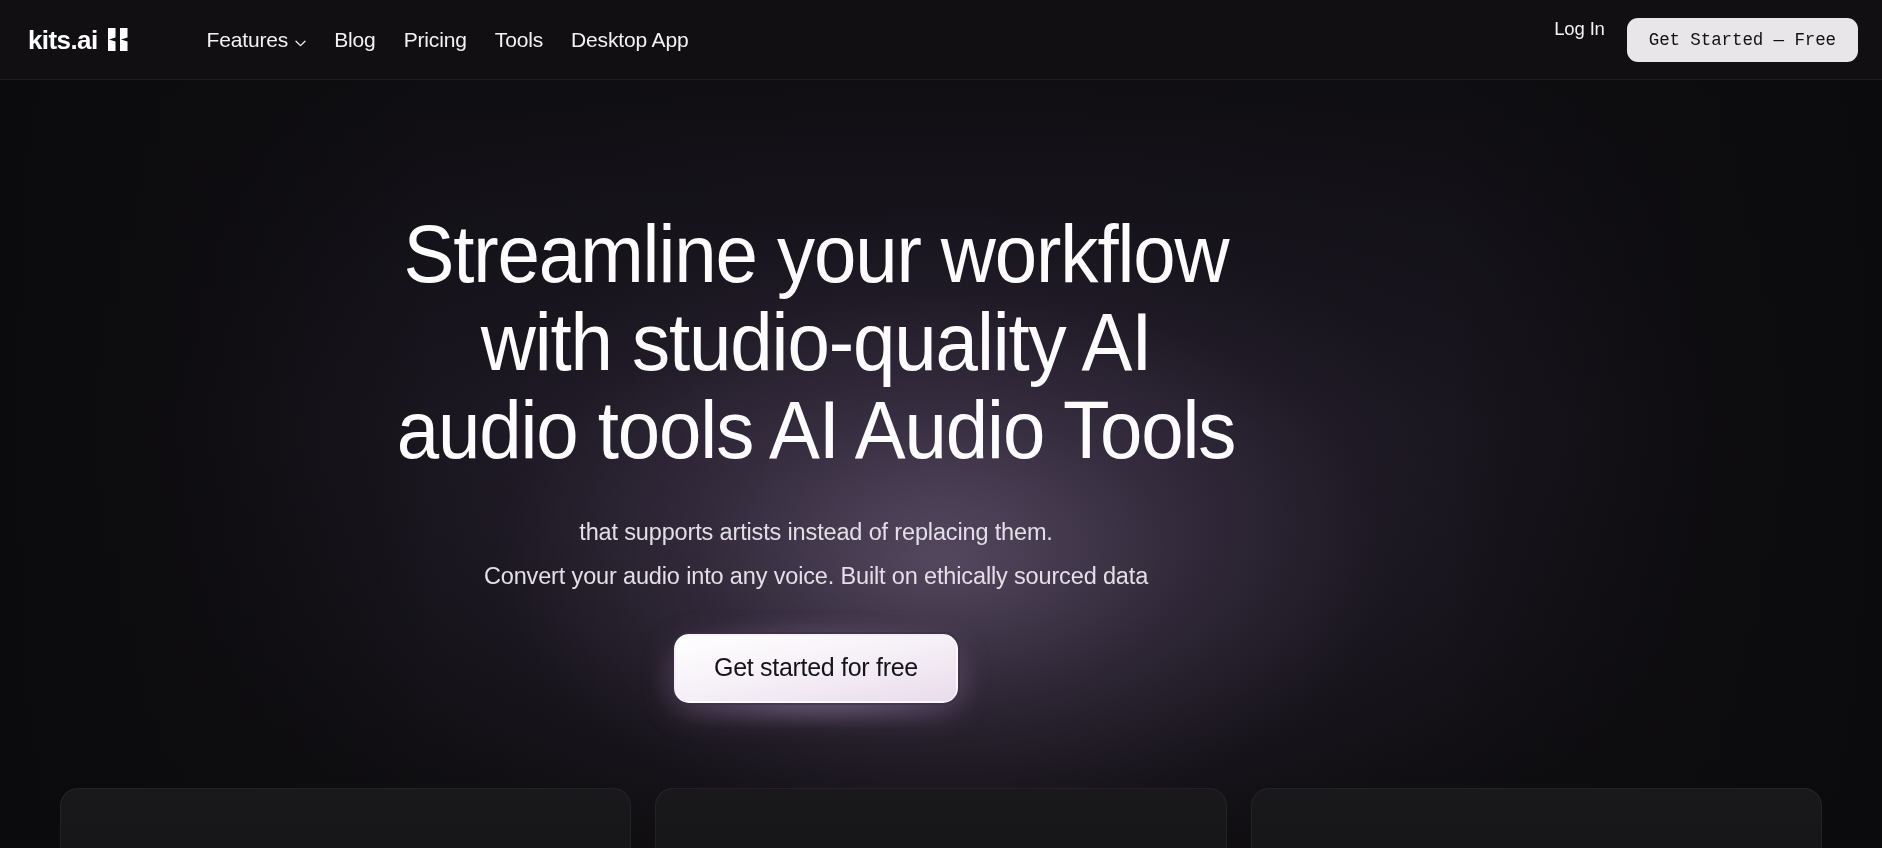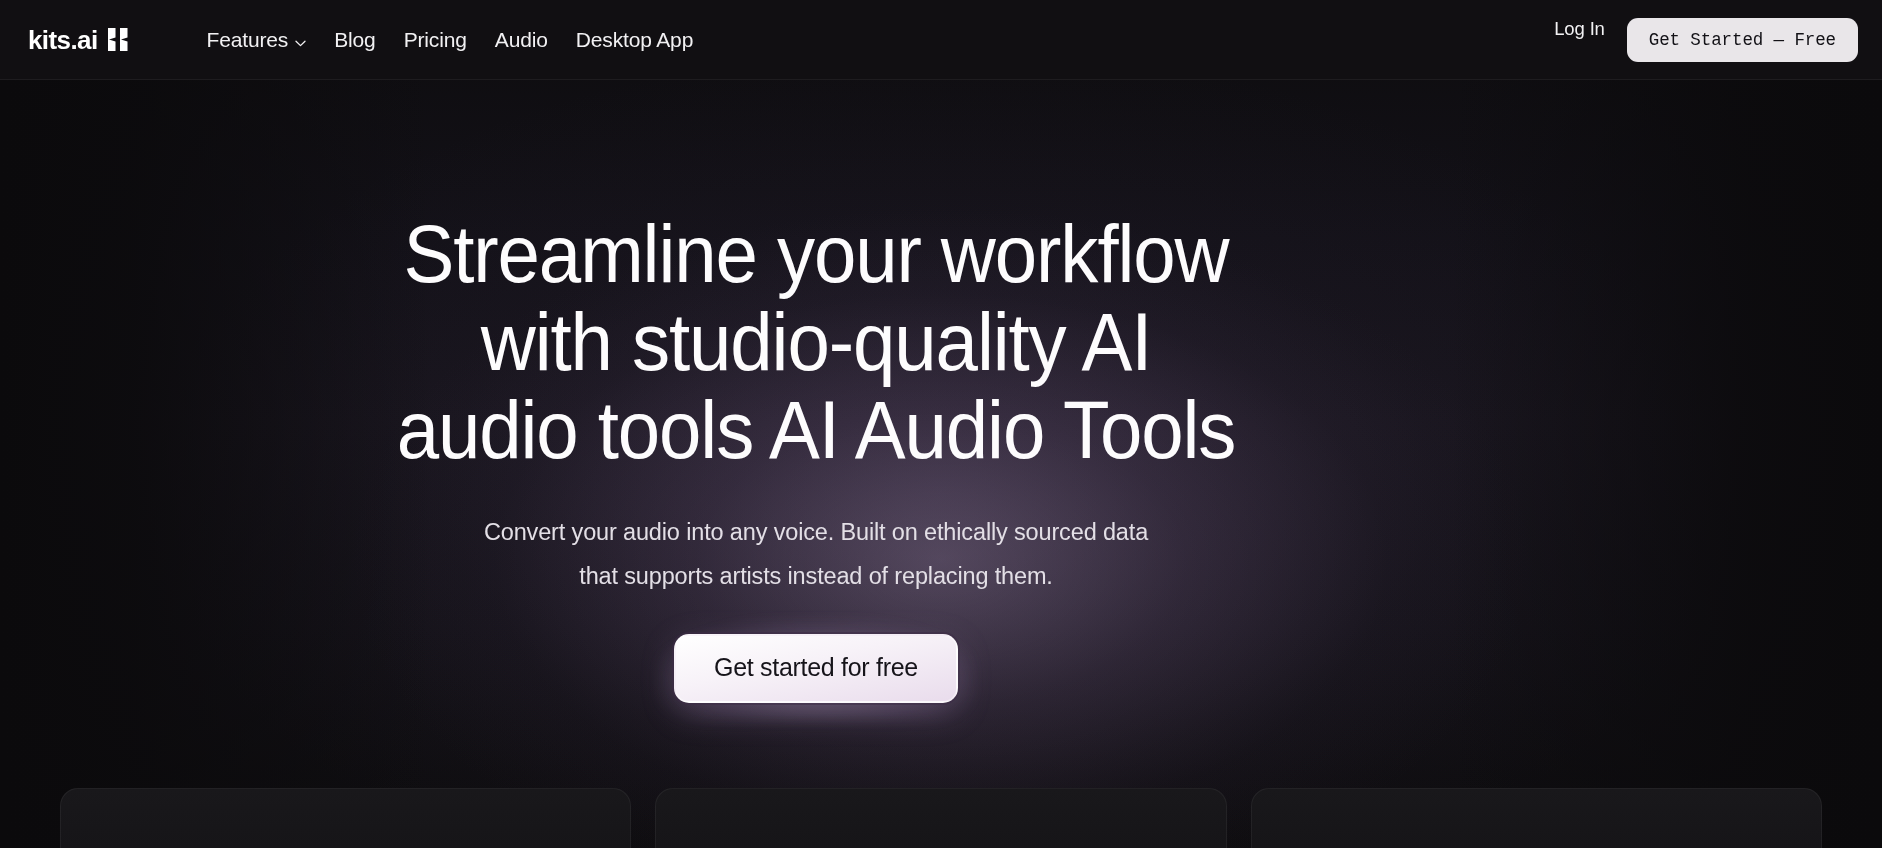--- a/index.html
+++ b/index.html
@@ -154,21 +154,21 @@
 
         <div class="nav-link">
           <span>Blog</span>
         </div>
 
         <div class="nav-link">
           <span>Pricing</span>
         </div>
 
         <div class="nav-link">
-          <span>Audio</span>
+          <span>Tools</span>
         </div>
 
         <div class="nav-link">
           <span>Desktop App</span>
         </div>
 
       </div>
     </div>
 
     <div class="nav-right">
@@ -180,22 +180,22 @@
 
   <div class="hero">
 
     <h1 class="headline">
       <span class="ln">Streamline your workflow</span>
       <span class="ln">with studio-quality AI</span>
       <span class="ln">audio tools AI Audio Tools</span>
     </h1>
 
     <p class="subhead">
+      <span class="sl">that supports artists instead of replacing them.</span>
       <span class="sl">Convert your audio into any voice. Built on ethically sourced data</span>
-      <span class="sl">that supports artists instead of replacing them.</span>
     </p>
 
     <div class="cta-wrap">
       <div class="cta-glow"></div>
       <button class="cta-hero">Get started for free</button>
     </div>
 
   </div>
 
   <div class="cards-row">

